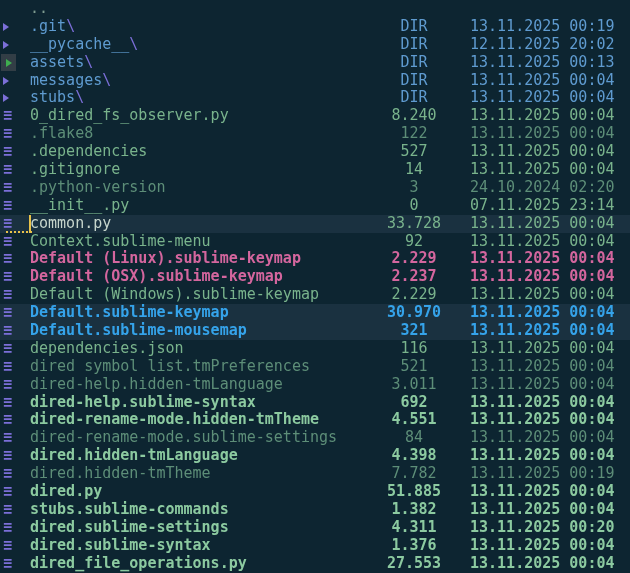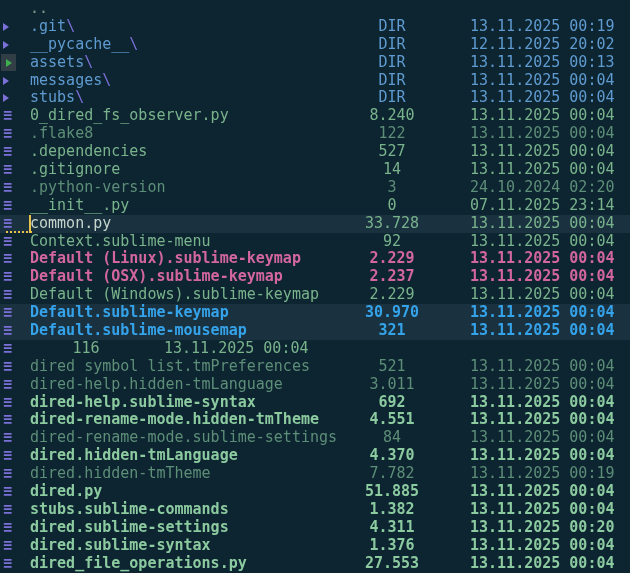--- a/index.html
+++ b/index.html
@@ -12,21 +12,21 @@
   .listing{display:flex;flex-direction:column;width:630px;height:573px}
   .row{
     position:relative;display:flex;align-items:center;
     height:17.9px;line-height:17.9px;flex:0 0 auto;
     padding-right:15px;white-space:pre;box-sizing:border-box;
   }
   .row.hl{background:var(--rowHl)}
   .icon-cell{width:30px;flex:0 0 30px;display:flex;align-items:center;padding-left:3px;box-sizing:border-box}
   .name-cell{flex:1 1 auto;overflow:hidden}
   .size-cell{width:112px;flex:0 0 112px;text-align:center}
-  .date-cell{width:145px;flex:0 0 145px;margin-left:22px;text-align:left}
+  .date-cell{width:145px;flex:0 0 145px;text-align:left}
   .tri{width:0;height:0;border-top:4px solid transparent;border-bottom:4px solid transparent;border-left:6px solid var(--violet)}
   .tri.sel{border-left-color:var(--iconSelected)}
   .icon-box{background:var(--iconBox);width:15px;height:17px;margin-left:-2px;display:flex;align-items:center;justify-content:center}
   .filelines{color:var(--violet);font-weight:bold}
   .suffix{color:var(--violet)}
   .tone-parent .name-cell{color:var(--parent)}
   .tone-dir .name-cell,.tone-dir .size-cell,.tone-dir .date-cell{color:var(--dirBlue)}
   .tone-green .name-cell,.tone-green .size-cell,.tone-green .date-cell{color:var(--green)}
   .tone-green-bold .name-cell,.tone-green-bold .size-cell,.tone-green-bold .date-cell{color:var(--greenBold);font-weight:bold}
   .tone-green-dim .name-cell,.tone-green-dim .size-cell,.tone-green-dim .date-cell{color:var(--greenDim)}
@@ -53,26 +53,26 @@
     <div class="row tone-green"><span class="icon-cell"><span class="filelines">≡</span></span><span class="name-cell"><span>.gitignore</span></span><span class="size-cell">14</span><span class="date-cell">13.11.2025 00:04</span></div>
     <div class="row tone-green-dim"><span class="icon-cell"><span class="filelines">≡</span></span><span class="name-cell"><span>.python-version</span></span><span class="size-cell">3</span><span class="date-cell">24.10.2024 02:20</span></div>
     <div class="row tone-green"><span class="icon-cell"><span class="filelines">≡</span></span><span class="name-cell"><span>__init__.py</span></span><span class="size-cell">0</span><span class="date-cell">07.11.2025 23:14</span></div>
     <div class="row tone-current hl"><span class="icon-cell"><span class="filelines">≡</span></span><span class="name-cell"><span>common.py</span></span><span class="size-cell">33.728</span><span class="date-cell">13.11.2025 00:04</span><span class="cursor"></span><span class="dots"></span></div>
     <div class="row tone-green"><span class="icon-cell"><span class="filelines">≡</span></span><span class="name-cell"><span>Context.sublime-menu</span></span><span class="size-cell">92</span><span class="date-cell">13.11.2025 00:04</span></div>
     <div class="row tone-pink"><span class="icon-cell"><span class="filelines">≡</span></span><span class="name-cell"><span>Default (Linux).sublime-keymap</span></span><span class="size-cell">2.229</span><span class="date-cell">13.11.2025 00:04</span></div>
     <div class="row tone-pink"><span class="icon-cell"><span class="filelines">≡</span></span><span class="name-cell"><span>Default (OSX).sublime-keymap</span></span><span class="size-cell">2.237</span><span class="date-cell">13.11.2025 00:04</span></div>
     <div class="row tone-green"><span class="icon-cell"><span class="filelines">≡</span></span><span class="name-cell"><span>Default (Windows).sublime-keymap</span></span><span class="size-cell">2.229</span><span class="date-cell">13.11.2025 00:04</span></div>
     <div class="row tone-blue hl"><span class="icon-cell"><span class="filelines">≡</span></span><span class="name-cell"><span>Default.sublime-keymap</span></span><span class="size-cell">30.970</span><span class="date-cell">13.11.2025 00:04</span></div>
     <div class="row tone-blue hl"><span class="icon-cell"><span class="filelines">≡</span></span><span class="name-cell"><span>Default.sublime-mousemap</span></span><span class="size-cell">321</span><span class="date-cell">13.11.2025 00:04</span></div>
-    <div class="row tone-green"><span class="icon-cell"><span class="filelines">≡</span></span><span class="size-cell">116</span><span class="date-cell">13.11.2025 00:04</span></div>
+    <div class="row tone-green"><span class="icon-cell"><span class="filelines">≡</span></span><span class="name-cell"><span>dependencies.json</span></span><span class="size-cell">116</span><span class="date-cell">13.11.2025 00:04</span></div>
     <div class="row tone-green-dim"><span class="icon-cell"><span class="filelines">≡</span></span><span class="name-cell"><span>dired symbol list.tmPreferences</span></span><span class="size-cell">521</span><span class="date-cell">13.11.2025 00:04</span></div>
     <div class="row tone-green-dim"><span class="icon-cell"><span class="filelines">≡</span></span><span class="name-cell"><span>dired-help.hidden-tmLanguage</span></span><span class="size-cell">3.011</span><span class="date-cell">13.11.2025 00:04</span></div>
     <div class="row tone-green-bold"><span class="icon-cell"><span class="filelines">≡</span></span><span class="name-cell"><span>dired-help.sublime-syntax</span></span><span class="size-cell">692</span><span class="date-cell">13.11.2025 00:04</span></div>
     <div class="row tone-green-bold"><span class="icon-cell"><span class="filelines">≡</span></span><span class="name-cell"><span>dired-rename-mode.hidden-tmTheme</span></span><span class="size-cell">4.551</span><span class="date-cell">13.11.2025 00:04</span></div>
     <div class="row tone-green-dim"><span class="icon-cell"><span class="filelines">≡</span></span><span class="name-cell"><span>dired-rename-mode.sublime-settings</span></span><span class="size-cell">84</span><span class="date-cell">13.11.2025 00:04</span></div>
-    <div class="row tone-green-bold"><span class="icon-cell"><span class="filelines">≡</span></span><span class="name-cell"><span>dired.hidden-tmLanguage</span></span><span class="size-cell">4.370</span><span class="date-cell">13.11.2025 00:04</span></div>
+    <div class="row tone-green-bold"><span class="icon-cell"><span class="filelines">≡</span></span><span class="name-cell"><span>dired.hidden-tmLanguage</span></span><span class="size-cell">4.398</span><span class="date-cell">13.11.2025 00:04</span></div>
     <div class="row tone-green-dim"><span class="icon-cell"><span class="filelines">≡</span></span><span class="name-cell"><span>dired.hidden-tmTheme</span></span><span class="size-cell">7.782</span><span class="date-cell">13.11.2025 00:19</span></div>
     <div class="row tone-green-bold"><span class="icon-cell"><span class="filelines">≡</span></span><span class="name-cell"><span>dired.py</span></span><span class="size-cell">51.885</span><span class="date-cell">13.11.2025 00:04</span></div>
     <div class="row tone-green-bold"><span class="icon-cell"><span class="filelines">≡</span></span><span class="name-cell"><span>stubs.sublime-commands</span></span><span class="size-cell">1.382</span><span class="date-cell">13.11.2025 00:04</span></div>
     <div class="row tone-green-bold"><span class="icon-cell"><span class="filelines">≡</span></span><span class="name-cell"><span>dired.sublime-settings</span></span><span class="size-cell">4.311</span><span class="date-cell">13.11.2025 00:20</span></div>
     <div class="row tone-green-bold"><span class="icon-cell"><span class="filelines">≡</span></span><span class="name-cell"><span>dired.sublime-syntax</span></span><span class="size-cell">1.376</span><span class="date-cell">13.11.2025 00:04</span></div>
     <div class="row tone-green-bold"><span class="icon-cell"><span class="filelines">≡</span></span><span class="name-cell"><span>dired_file_operations.py</span></span><span class="size-cell">27.553</span><span class="date-cell">13.11.2025 00:04</span></div>
   </div>
 
 </body></html>

